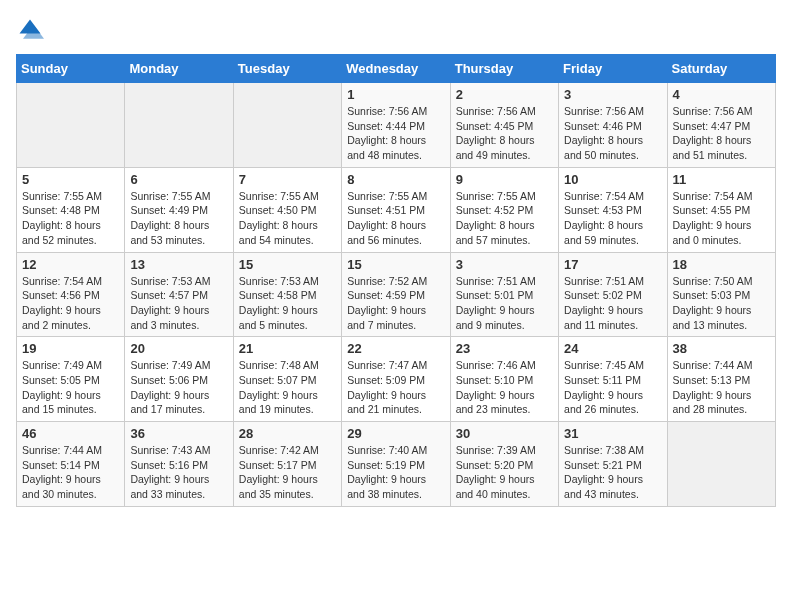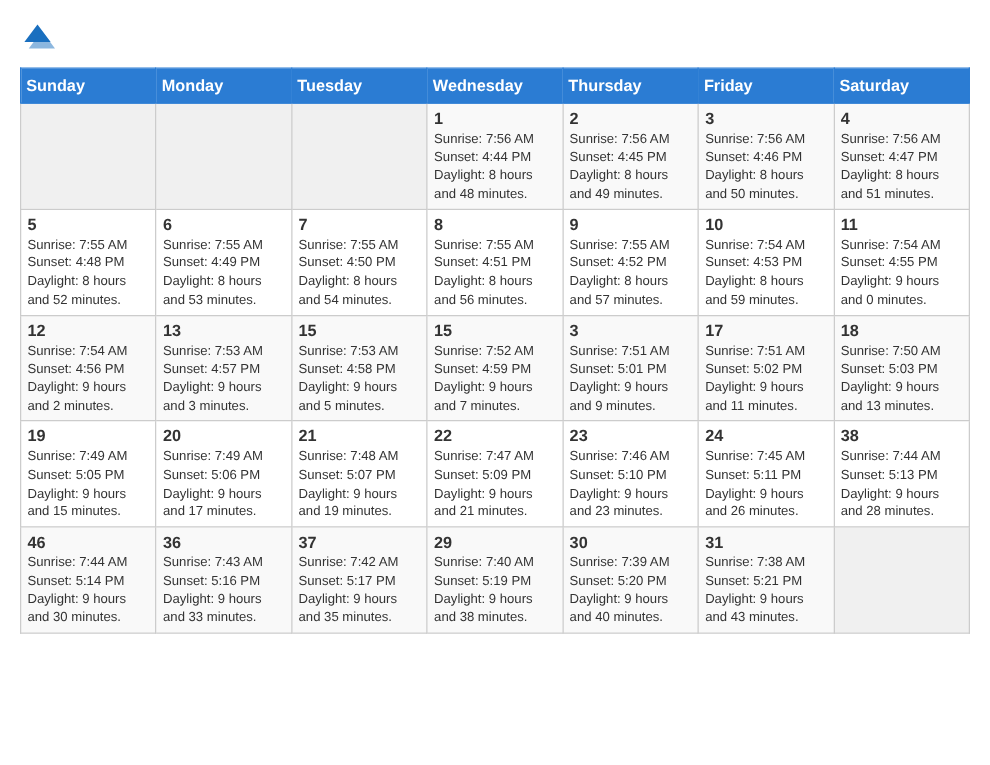--- a/index.html
+++ b/index.html
@@ -236,21 +236,21 @@
       <tr>
         <td>
           <span class="day-number">46</span>
           <div class="day-info">Sunrise: 7:44 AM<br>Sunset: 5:14 PM<br>Daylight: 9 hours<br>and 30 minutes.</div>
         </td>
         <td>
           <span class="day-number">36</span>
           <div class="day-info">Sunrise: 7:43 AM<br>Sunset: 5:16 PM<br>Daylight: 9 hours<br>and 33 minutes.</div>
         </td>
         <td>
-          <span class="day-number">37</span>
+          <span class="day-number">28</span>
           <div class="day-info">Sunrise: 7:42 AM<br>Sunset: 5:17 PM<br>Daylight: 9 hours<br>and 35 minutes.</div>
         </td>
         <td>
           <span class="day-number">29</span>
           <div class="day-info">Sunrise: 7:40 AM<br>Sunset: 5:19 PM<br>Daylight: 9 hours<br>and 38 minutes.</div>
         </td>
         <td>
           <span class="day-number">30</span>
           <div class="day-info">Sunrise: 7:39 AM<br>Sunset: 5:20 PM<br>Daylight: 9 hours<br>and 40 minutes.</div>
         </td>

